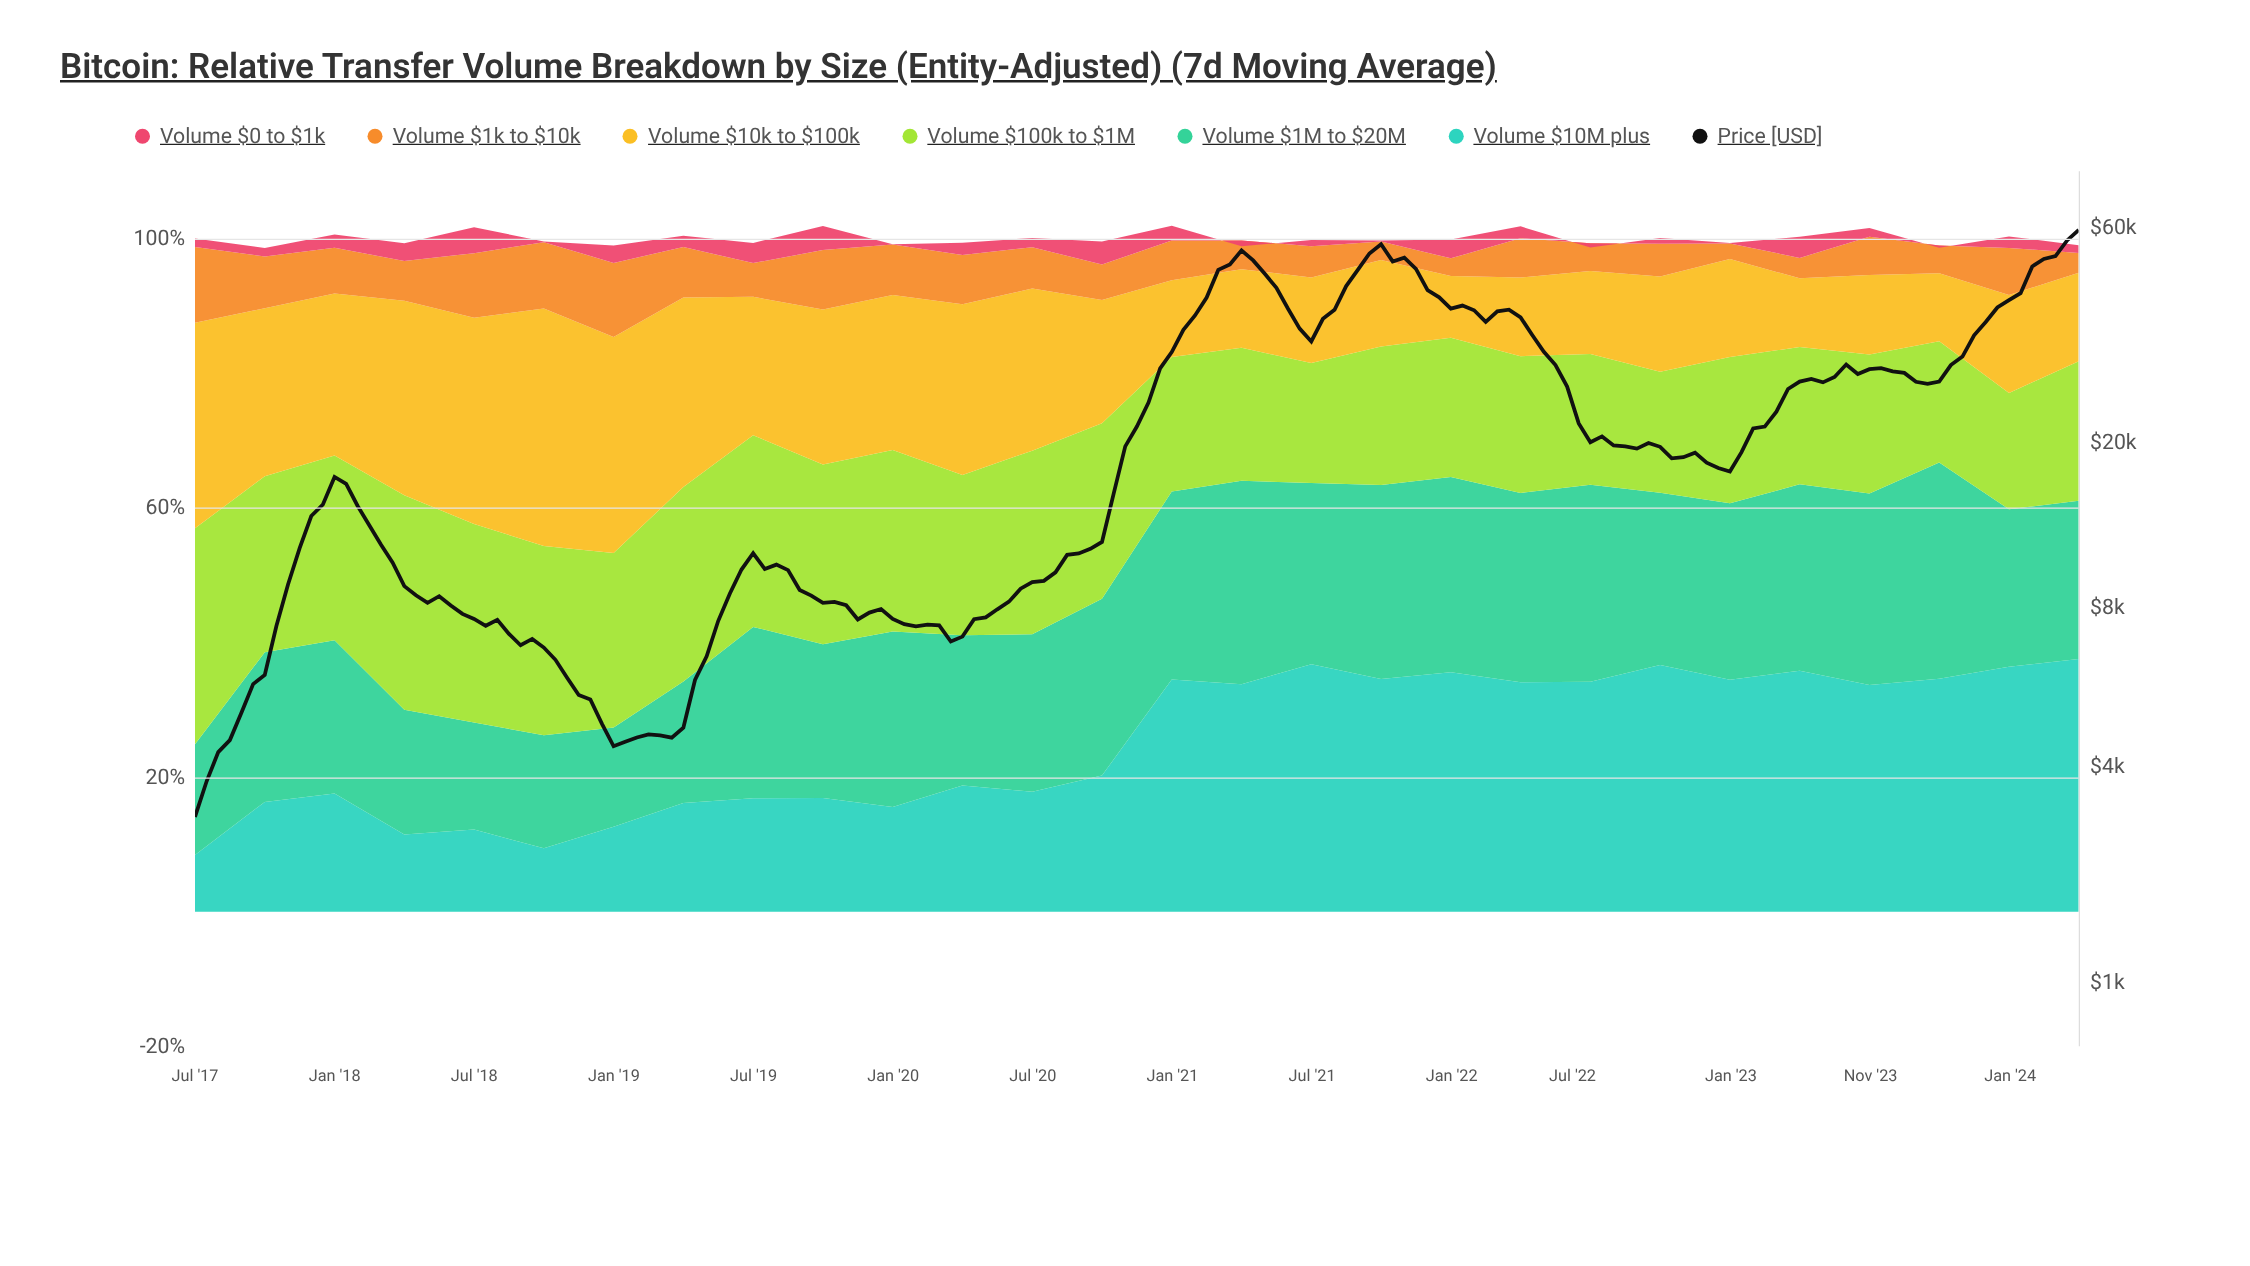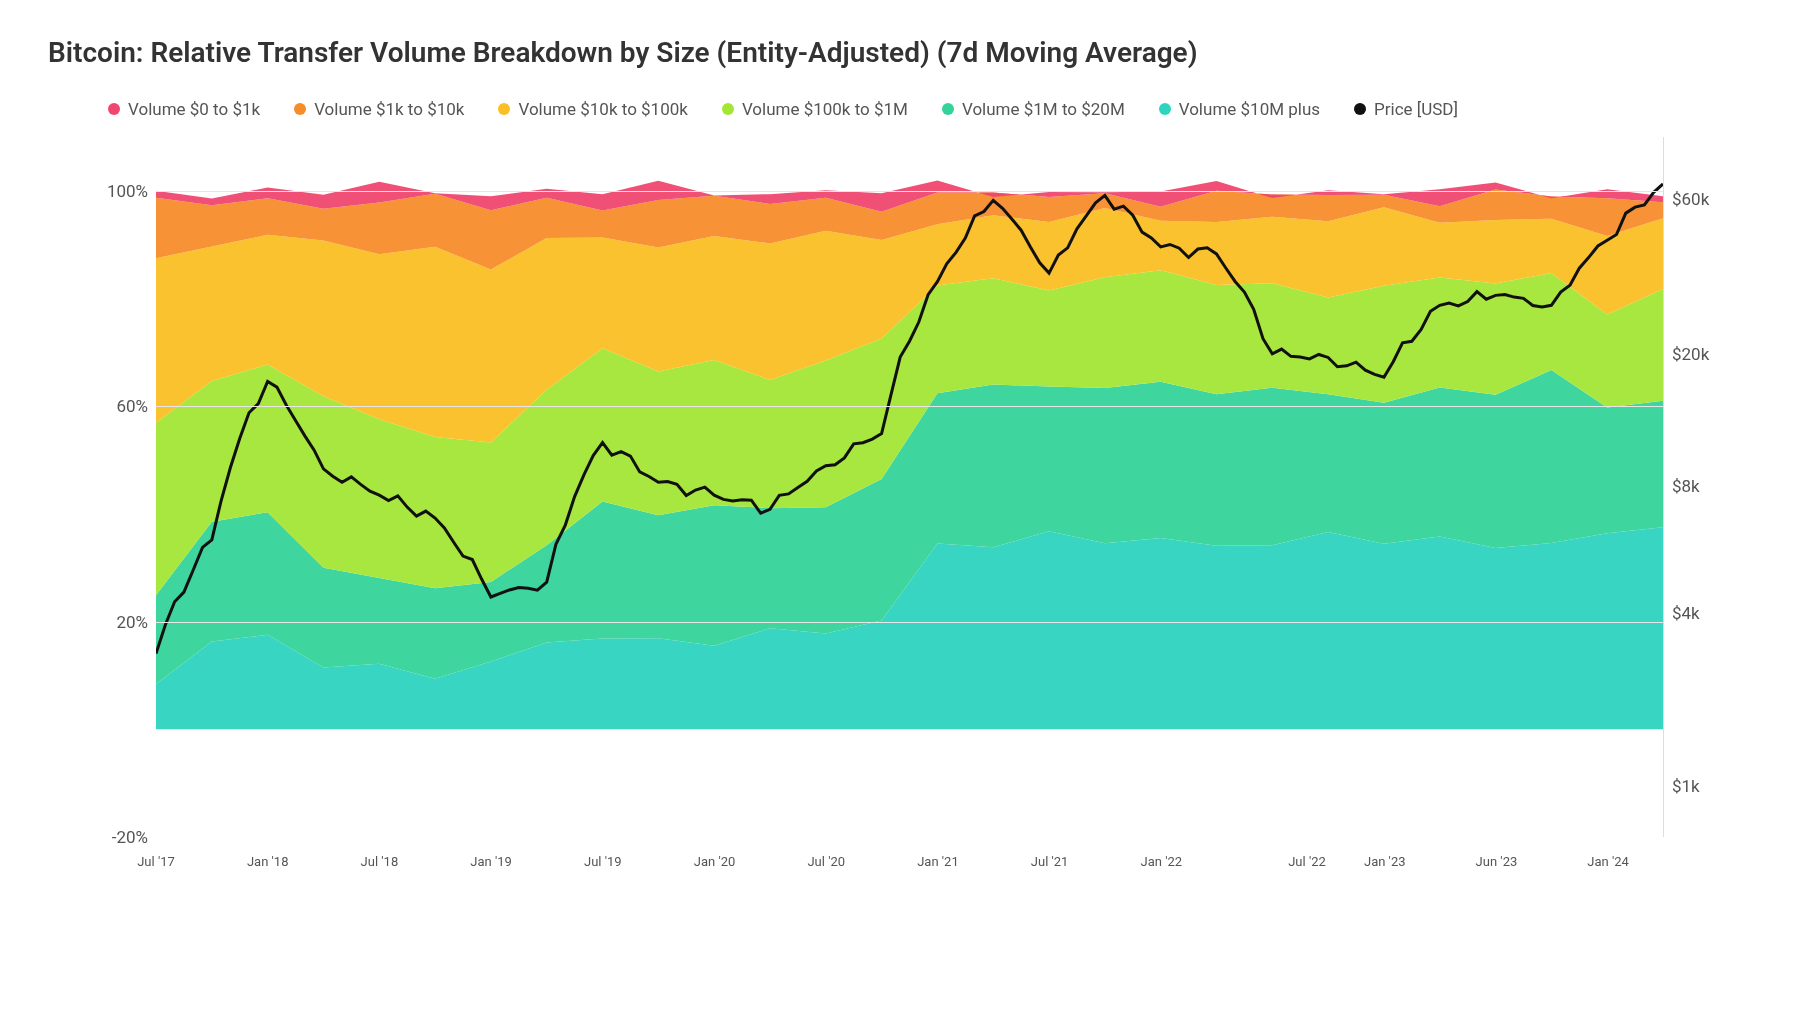--- a/index.html
+++ b/index.html
@@ -1,16 +1,16 @@
 <!DOCTYPE html>
 <html><head>
 <meta charset="utf-8">
 <style>
   html,body{margin:0;padding:0;background:#fff;font-family:-apple-system,BlinkMacSystemFont,"Segoe UI",Roboto,Helvetica,Arial,sans-serif;color:#222;}
-  .wrap{width:1800px;height:886px;box-sizing:border-box;padding:36px 48px 30px 48px;position:relative;}
+  .wrap{width:1800px;height:886px;box-sizing:border-box;padding:36px 48px 30px 48px;position:relative;text-decoration:underline;}
   .title{font-size:28px;font-weight:600;color:#333;margin-bottom:30px;}
   .legend{display:flex;gap:34px;font-size:17px;color:#555;margin-bottom:8px;padding-left:60px;}
   .lg{display:flex;align-items:center;gap:8px;}
   .dot{width:12px;height:12px;border-radius:50%;}
   .chart-frame{position:relative;width:100%;height:760px;}
   .plot{position:absolute;left:108px;right:88px;top:10px;bottom:50px;border-right:1px solid #ddd;overflow:hidden;}
   .grid-h{position:absolute;left:0;right:0;border-top:1px solid #e6e6e6;}
   .ylab-l{position:absolute;left:0;width:100px;text-align:right;font-size:17px;color:#555;transform:translateY(-50%);}
   .ylab-r{position:absolute;right:0;width:80px;text-align:left;font-size:17px;color:#555;transform:translateY(-50%);}
   .xlab{position:absolute;bottom:18px;font-size:13px;color:#555;transform:translateX(-50%);text-align:center;}
@@ -81,30 +81,30 @@
         <div class="grid-h" style="top: 7.69231%;"></div>
       </div>
   <div class="ylab-l" style="top: 710px;">-20%</div>
       <div class="ylab-l" style="top: 494.615px;">20%</div>
       <div class="ylab-l" style="top: 279.231px;">60%</div>
       <div class="ylab-l" style="top: 63.8462px;">100%</div>
       <div class="ylab-r" style="top: 658.59px;">$1k</div>
       <div class="ylab-r" style="top: 458.773px; margin-top: 27px;">$4k</div>
       <div class="ylab-r" style="top: 358.865px;">$8k</div>
       <div class="ylab-r" style="top: 226.793px;">$20k</div>
-      <div class="ylab-r" style="top: 72px;">$60k</div>
+      <div class="ylab-r" style="top: 55px;">$60k</div>
       <div class="xlab" style="left: 108px;">Jul '17</div>
       <div class="xlab" style="left: 219.704px;">Jan '18</div>
       <div class="xlab" style="left: 331.407px;">Jul '18</div>
       <div class="xlab" style="left: 443.111px;">Jan '19</div>
       <div class="xlab" style="left: 554.815px;">Jul '19</div>
       <div class="xlab" style="left: 666.519px;">Jan '20</div>
       <div class="xlab" style="left: 778.222px; margin-top: 20px;">Jul '20</div>
       <div class="xlab" style="left: 889.926px;">Jan '21</div>
       <div class="xlab" style="left: 1001.63px;">Jul '21</div>
       <div class="xlab" style="left: 1113.33px;">Jan '22</div>
-      <div class="xlab" style="left: 1259px;">Jul '22</div>
+      <div class="xlab" style="left: 1210px;">Jul '22</div>
       <div class="xlab" style="left: 1336.74px;">Jan '23</div>
-      <div class="xlab" style="left: 1448.44px;">Jun '23</div>
+      <div class="xlab" style="left: 1448.44px;">Nov '23</div>
       <div class="xlab" style="left: 1560.15px;">Jan '24</div>
     </div>
 
 </div>
 
 </body></html>

